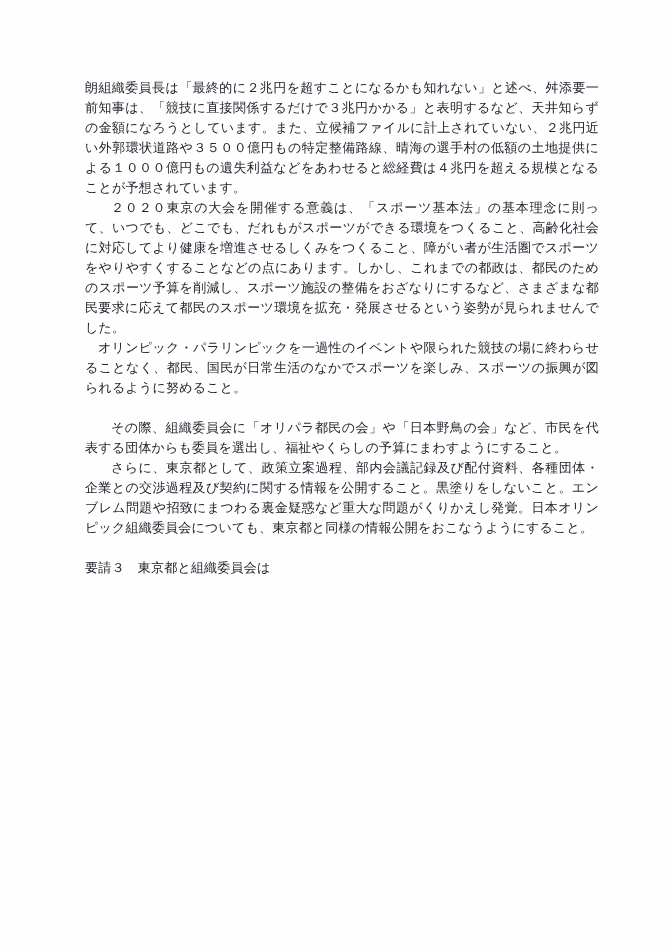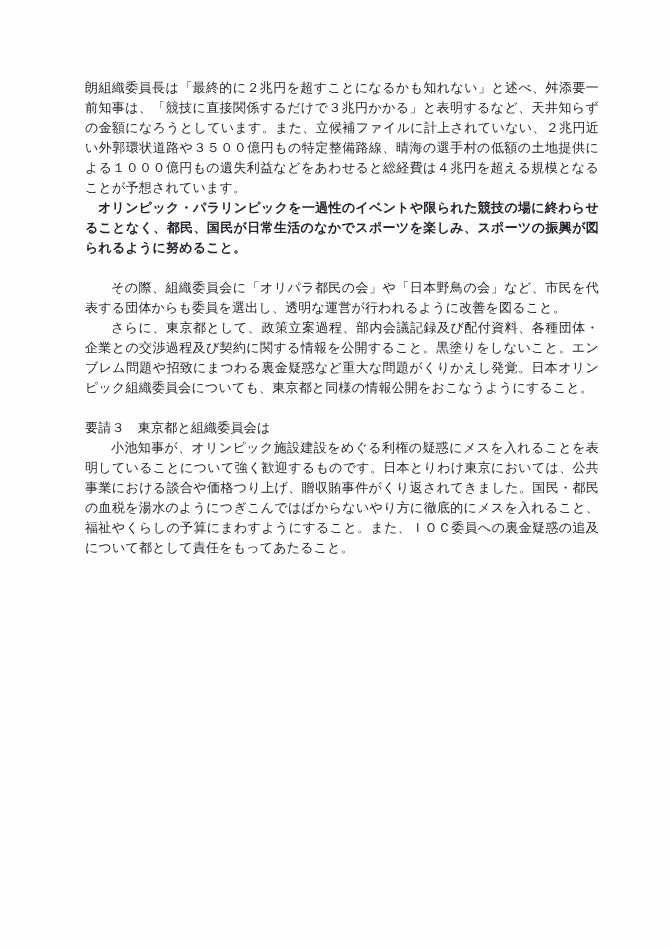--- a/index.html
+++ b/index.html
@@ -29,21 +29,21 @@
     text-align: justify;
     letter-spacing: 0.2px;
     word-break: break-all;
   }
 
   .para {
     text-indent: 0;
     font-weight: normal;
   }
 
-  .indent-1 { text-indent: 1em; font-weight: bold; }
+  .indent-1 { text-indent: 1em; }
   .indent-2 { text-indent: 2em; }
 
   .heading {
     text-indent: 0;
     font-weight: normal; 
   }
 
   .spacer {
     height: 20px;
   }
@@ -51,31 +51,31 @@
 </head>
 <body>
 
 <div class="page">
   <article class="content">
 
     <p class="para">朗組織委員長は「最終的に２兆円を超すことになるかも知れない」と述べ、舛添要一前知事は、「競技に直接関係するだけで３兆円かかる」と表明するなど、天井知らずの金額になろうとしています。また、立候補ファイルに計上されていない、２兆円近い外郭環状道路や３５００億円もの特定整備路線、晴海の選手村の低額の土地提供による１０００億円もの遺失利益などをあわせると総経費は４兆円を超える規模となることが予想されています。</p>
 
 
 
+    <p class="para indent-2">２０２０東京の大会を開催する意義は、「スポーツ基本法」の基本理念に則って、いつでも、どこでも、だれもがスポーツができる環境をつくること、高齢化社会に対応してより健康を増進させるしくみをつくること、障がい者が生活圏でスポーツをやりやすくすることなどの点にあります。しかし、これまでの都政は、都民のためのスポーツ予算を削減し、スポーツ施設の整備をおざなりにするなど、さまざまな都民要求に応えて都民のスポーツ環境を拡充・発展させるという姿勢が見られませんでした。</p>
 
     <p class="para indent-1">オリンピック・パラリンピックを一過性のイベントや限られた競技の場に終わらせることなく、都民、国民が日常生活のなかでスポーツを楽しみ、スポーツの振興が図られるように努めること。</p>
 
     <div class="spacer"></div>
 
 
 
-    <p class="para indent-2">その際、組織委員会に「オリパラ都民の会」や「日本野鳥の会」など、市民を代表する団体からも委員を選出し、透明な運営が行われるように改善を図ること。</p>
+    <p class="para indent-2">その際、組織委員会に「オリパラ都民の会」や「日本野鳥の会」など、市民を代表する団体からも委員を選出し、福祉やくらしの予算にまわすようにすること。</p>
 
     <p class="para indent-2">さらに、東京都として、政策立案過程、部内会議記録及び配付資料、各種団体・企業との交渉過程及び契約に関する情報を公開すること。黒塗りをしないこと。エンブレム問題や招致にまつわる裏金疑惑など重大な問題がくりかえし発覚。日本オリンピック組織委員会についても、東京都と同様の情報公開をおこなうようにすること。</p>
 
     <div class="spacer"></div>
 
     <p class="para heading">要請３　東京都と組織委員会は</p>
 
-    <p class="para indent-2">小池知事が、オリンピック施設建設をめぐる利権の疑惑にメスを入れることを表明していることについて強く歓迎するものです。日本とりわけ東京においては、公共事業における談合や価格つり上げ、贈収賄事件がくり返されてきました。国民・都民の血税を湯水のようにつぎこんではばからないやり方に徹底的にメスを入れること、福祉やくらしの予算にまわすようにすること。また、ＩＯＣ委員への裏金疑惑の追及について都として責任をもってあたること。</p>
 
   </article>
 </div>
 
 </body></html>

